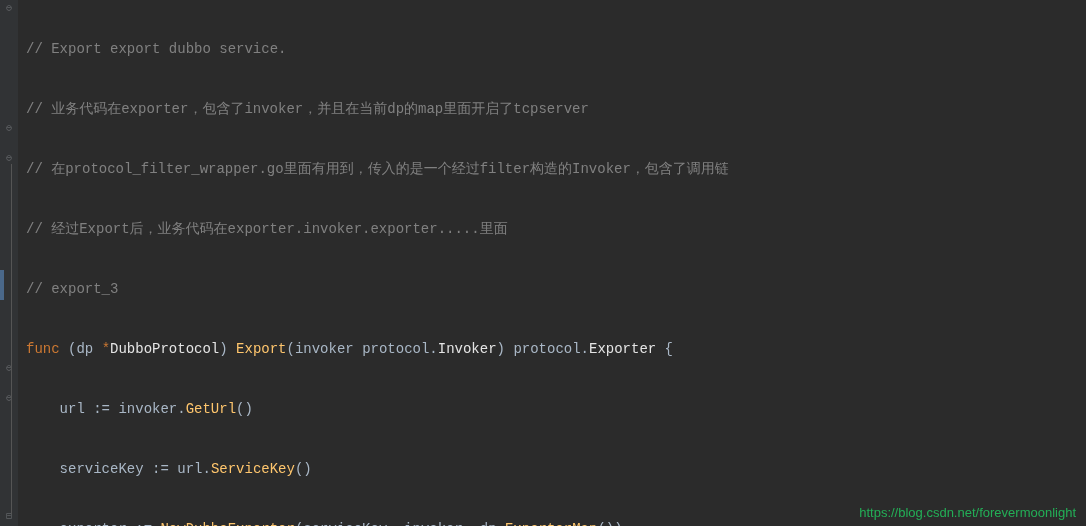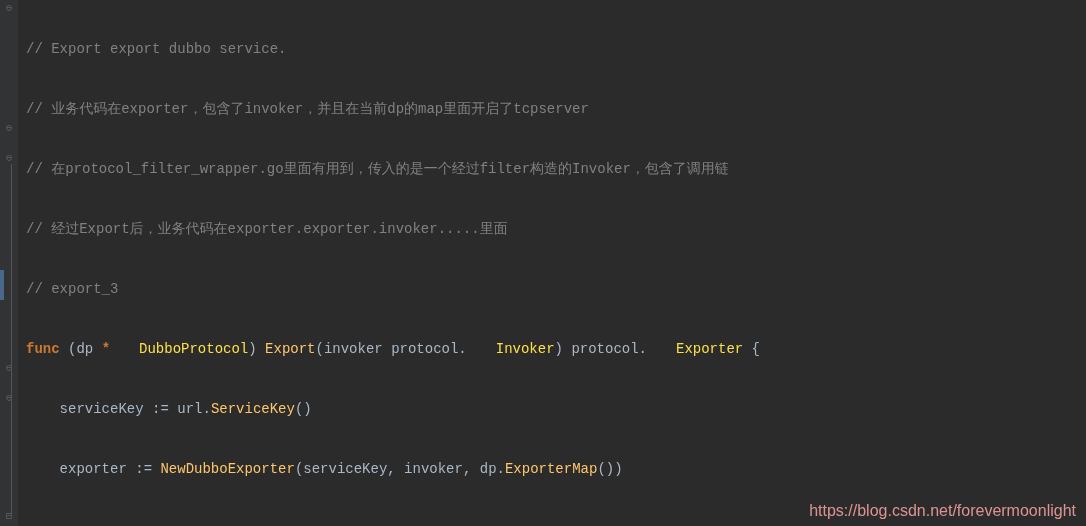--- a/index.html
+++ b/index.html
@@ -47,34 +47,34 @@
       flex: 1;
       padding: 4px 0 0 8px;
       line-height: 30px;
       white-space: pre;
     }
     .line {
       height: 30px;
       display: block;
     }
     .comment { color: #808080; text-align: right; }
-    .keyword { color: #cc7832; font-weight: bold; }
-    .type { color: #fde047; margin-left: 29px; }
+    .keyword { color: #cc7832; }
+    .type { color: #e5e5e5; }
     .func-name { color: #ffc66d; text-align: right; }
     .param { color: #a9b7c6; }
     .method { color: #ffc66d; }
     .ident { color: #a9b7c6; margin-top: 24px; }
     .paren { color: #a9b7c6; }
     .watermark {
       position: absolute;
       bottom: 6px;
       right: 10px;
-      color: #fca5a5;
+      color: #22c55e;
       font-family: Arial, sans-serif;
-      font-size: 16px;
+      font-size: 13px;
       opacity: 0.85;
     }
     .change-marker {
       position: absolute;
       left: 0;
       width: 4px;
       background: #4a688a;
     }
   </style>
 </head>
@@ -88,23 +88,24 @@
     <div class="change-marker" style="top:270px;height:30px"></div>
     <div class="gutter-mark" style="top:364px">⊖</div>
     <div class="gutter-mark" style="top:394px">⊖</div>
     <div class="gutter-mark" style="top:512px">⊟</div>
     <div class="fold-region" style="top:164px;height:350px"></div>
   </div>
   <div class="code-area">
 <span class="line"><span class="comment"><span>// Export export dubbo service.</span></span></span>
 <span class="line"><span class="comment">// 业务代码在exporter，包含了invoker，并且在当前dp的map里面开启了tcpserver</span></span>
 <span class="line"><span class="comment">// 在protocol_filter_wrapper.go里面有用到，传入的是一个经过filter构造的Invoker，包含了调用链</span></span>
-<span class="line"><span class="comment">// 经过Export后，业务代码在exporter.exporter.invoker.....里面</span></span>
+<span class="line"><span class="comment">// 经过Export后，业务代码在exporter.invoker.exporter.....里面</span></span>
 <span class="line"><span class="comment">// export_3</span></span>
 <span class="line"><span class="keyword">func </span><span class="paren">(</span><span class="ident">dp </span><span class="keyword">*</span><span class="type">DubboProtocol</span><span class="paren">) </span><span class="func-name">Export</span><span class="paren">(</span><span class="param">invoker </span><span class="ident">protocol</span><span class="ident">.</span><span class="type">Invoker</span><span class="paren">) </span><span class="ident">protocol</span><span class="ident">.</span><span class="type">Exporter</span><span class="paren"> {</span></span>
+<span class="line"><span>    </span><span class="ident">url </span><span class="ident">:= </span><span class="ident">invoker</span><span class="ident">.</span><span class="method">GetUrl</span><span class="paren">()</span></span>
 <span class="line"><span>    </span><span class="ident">serviceKey </span><span class="ident">:= </span><span class="ident">url</span><span class="ident">.</span><span class="method">ServiceKey</span><span class="paren">()</span></span>
 <span class="line"><span>    </span><span class="ident">exporter </span><span class="ident">:= </span><span class="method">NewDubboExporter</span><span class="paren">(</span><span class="ident">serviceKey</span><span class="paren">, </span><span class="ident">invoker</span><span class="paren">, </span><span class="ident">dp</span><span class="ident">.</span><span class="method">ExporterMap</span><span class="paren">()</span><span class="paren">)</span></span>
 
 
 
 
 
 
 
 

